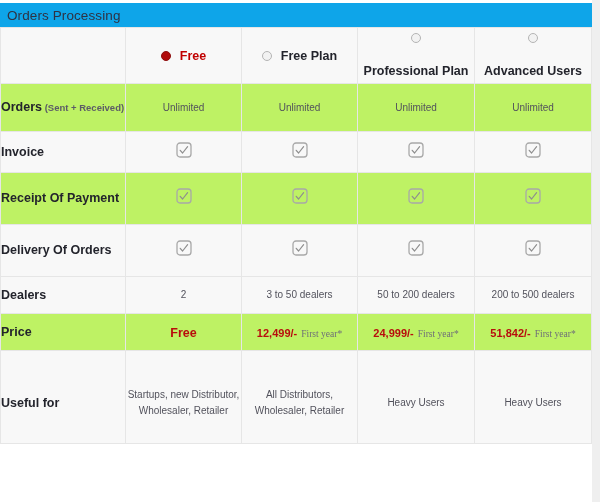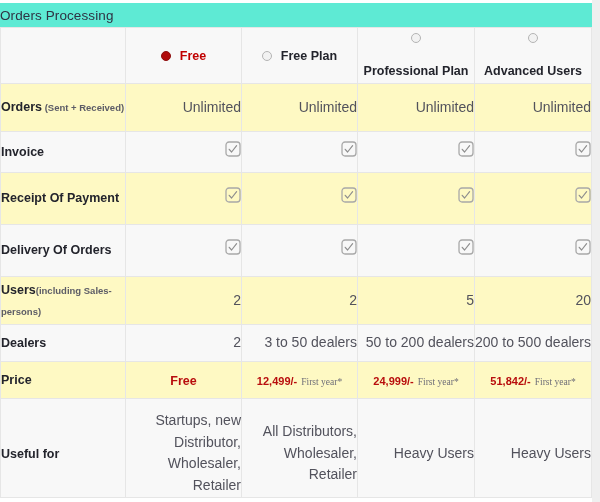--- a/index.html
+++ b/index.html
@@ -41,23 +41,24 @@
     height: 502px;
     background: #ffffff;
     box-sizing: border-box;
     overflow: hidden;
   }
 
   
   .banner {
     margin: 3px 0 0 0;
     height: 24px;
-    background: #5eead4;
+    background: #0ea5e9;
     display: flex;
     align-items: center;
+    padding-left: 7px;
     box-sizing: border-box;
   }
   .banner-title {
     font-size: 13.5px;
     color: #2f3243;
     font-family: "Liberation Sans", sans-serif;
     letter-spacing: 0.1px;
   }
 
   
@@ -84,21 +85,21 @@
     vertical-align: middle;
     background: transparent;
   }
 
   col.c-feature { width: 125px; }
   col.c-plan    { width: 116px; }
   col.c-plan3   { width: 117px; }
   col.c-plan4   { width: 117px; }
 
   tr.shade td { background: #f8f8f8; }
-  tr.plain td { background: #fef9c3; }
+  tr.plain td { background: #bef264; }
 
   
   .hdr-row td { height: 55px; }
   .hdr-cell {
     text-align: center;
     padding: 6px 4px;
   }
   .hdr-inline {
     display: flex;
     align-items: center;
@@ -145,22 +146,22 @@
   }
   .feat .sub {
     font-size: 9.5px;
     font-weight: bold;
     color: #5c5c66;
   }
   .feat .sub-sp { font-size: 9.5px; font-weight: bold; color: #5c5c66; }
 
   
   .val {
-    text-align: right;
-    font-size: 14px;
+    text-align: center;
+    font-size: 10px;
     color: #52525c;
     padding: 9px 6px;
     line-height: 1.55;
   }
 
   
   .chk {
     display: inline-block;
     vertical-align: middle;
   }
@@ -360,27 +361,20 @@
           <td class="val">
             <span class="chk">
               <svg width="16" height="16" viewBox="0 0 16 16">
                   <rect x="1" y="1" width="14" height="14" rx="3" ry="3" fill="none" stroke="#a8a8a8" stroke-width="1.3"></rect>
                   <path d="M4.2 8.3 L6.6 11 L11.6 4.6" fill="none" stroke="#8e8e8e" stroke-width="1.2" stroke-linecap="round" stroke-linejoin="round"></path>
                 </svg>
             </span>
           </td>
         </tr>
 
-        <tr class="r-users plain">
-          <td class="feat"><span>Users</span><span class="sub-sp">(including Sales-persons)</span></td>
-          <td class="val">2</td>
-          <td class="val">2</td>
-          <td class="val">5</td>
-          <td class="val">20</td>
-        </tr>
 
         <tr class="r-dealers shade">
           <td class="feat">Dealers</td>
           <td class="val">2</td>
           <td class="val">3 to 50 dealers</td>
           <td class="val">50 to 200 dealers</td>
           <td class="val">200 to 500 dealers</td>
         </tr>
 
         <tr class="r-price plain">

